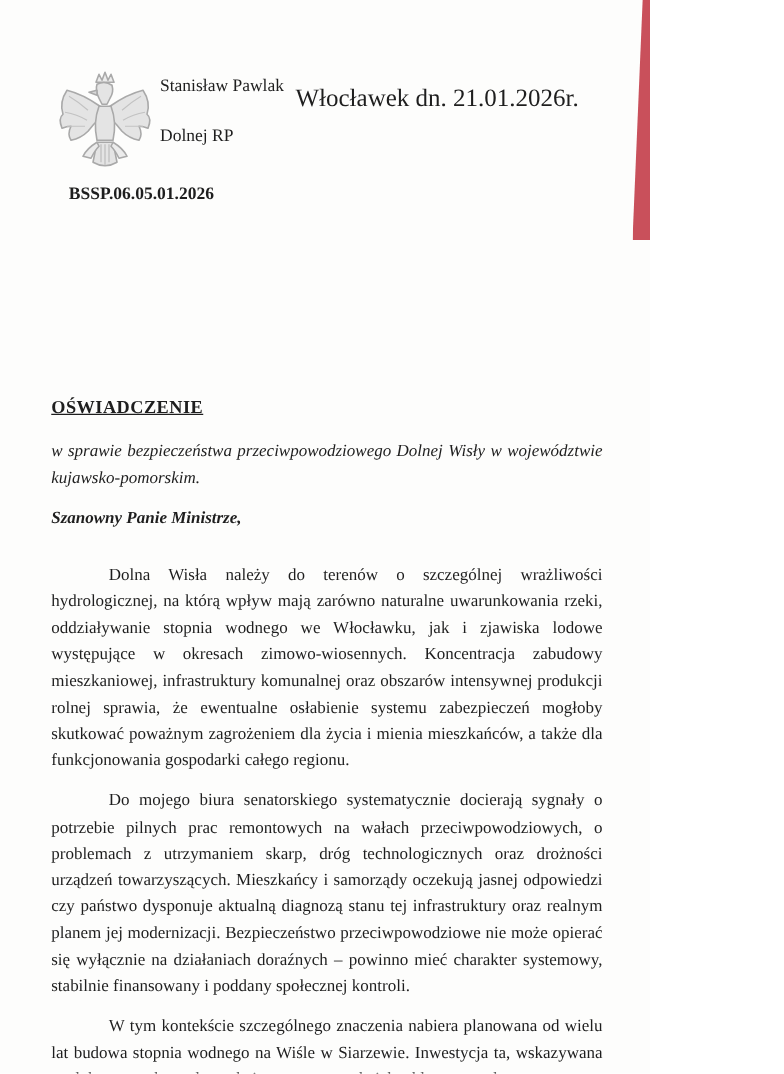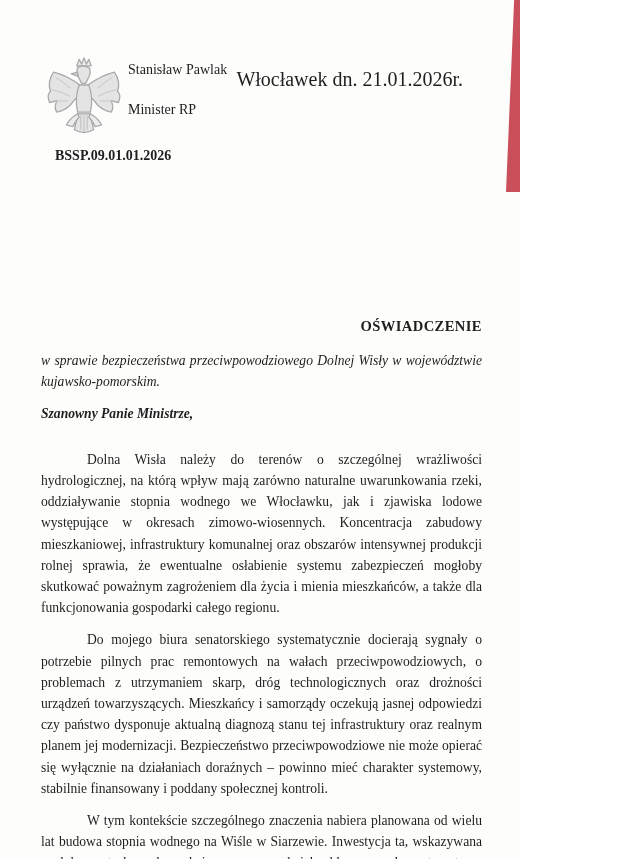--- a/index.html
+++ b/index.html
@@ -50,22 +50,23 @@
   }
   .recipient div { white-space:nowrap; }
   
   .letter-body {
     position:absolute; left:41px; right:38px; top:316px;
     font-size:13.6px; line-height:21.2px;
     text-align:justify;
   }
   .letter-title {
     font-size:14.6px; font-weight:bold;
-    text-align:right; letter-spacing:0.4px;
+    text-align:left; letter-spacing:0.4px;
     margin:0 0 13px 0;
+    text-decoration:underline;
   }
   .letter-subject {
     margin:0 0 10px 0;
     font-style:italic;
   }
   .salutation {
     font-weight:bold; font-style:italic;
     margin:0 0 25px 0;
     text-align:left;
   }
@@ -101,23 +102,23 @@
 
       <path d="M42,74 Q32,80 28,88 L36,90 Q40,82 44,78 Z" fill="#ececec"></path>
       <path d="M58,74 Q68,80 72,88 L64,90 Q60,82 56,78 Z" fill="#ececec"></path>
 
       <path d="M14,28 Q24,34 33,42 M10,44 Q22,46 32,52 M12,58 Q22,58 30,58" fill="none" stroke="#c2c2c2" stroke-width="1.1"></path>
       <path d="M86,28 Q76,34 67,42 M90,44 Q78,46 68,52 M88,58 Q78,58 70,58" fill="none" stroke="#c2c2c2" stroke-width="1.1"></path>
     </g>
   </svg>
 
   <div class="sender-name">Stanisław Pawlak</div>
-  <div class="sender-title">Minister RP</div>
+  <div class="sender-title">Dolnej RP</div>
   <div class="place-date">Włocławek dn. 21.01.2026r.</div>
-  <div class="ref-number">BSSP.09.01.01.2026</div>
+  <div class="ref-number">BSSP.06.05.01.2026</div>
 
 
   <div class="letter-body">
     <div class="letter-title">OŚWIADCZENIE</div>
     <p class="letter-subject">w sprawie bezpieczeństwa przeciwpowodziowego Dolnej Wisły w województwie kujawsko-pomorskim.</p>
     <p class="salutation">Szanowny Panie Ministrze,</p>
     <p class="para">Dolna Wisła należy do terenów o szczególnej wrażliwości hydrologicznej, na którą wpływ mają zarówno naturalne uwarunkowania rzeki, oddziaływanie stopnia wodnego we Włocławku, jak i zjawiska lodowe występujące w okresach zimowo-wiosennych. Koncentracja zabudowy mieszkaniowej, infrastruktury komunalnej oraz obszarów intensywnej produkcji rolnej sprawia, że ewentualne osłabienie systemu zabezpieczeń mogłoby skutkować poważnym zagrożeniem dla życia i mienia mieszkańców, a także dla funkcjonowania gospodarki całego regionu.</p>
     <p class="para">Do mojego biura senatorskiego systematycznie docierają sygnały o potrzebie pilnych prac remontowych na wałach przeciwpowodziowych, o problemach z utrzymaniem skarp, dróg technologicznych oraz drożności urządzeń towarzyszących. Mieszkańcy i samorządy oczekują jasnej odpowiedzi czy państwo dysponuje aktualną diagnozą stanu tej infrastruktury oraz realnym planem jej modernizacji. Bezpieczeństwo przeciwpowodziowe nie może opierać się wyłącznie na działaniach doraźnych – powinno mieć charakter systemowy, stabilnie finansowany i poddany społecznej kontroli.</p>
     <p class="para">W tym kontekście szczególnego znaczenia nabiera planowana od wielu lat budowa stopnia wodnego na Wiśle w Siarzewie. Inwestycja ta, wskazywana w dokumentach rządowych i programowych jako kluczowy element systemu zagospodarowania Dolnej Wisły, ma nie tylko wymiar energetyczny, lecz przede wszystkim przeciwpowodziowy i retencyjny. Eksperci podkreślają, że stopień w Siarzewie stanowiłby istotne wsparcie dla funkcjonującego stopnia we Włocławku,</p>
   </div>

